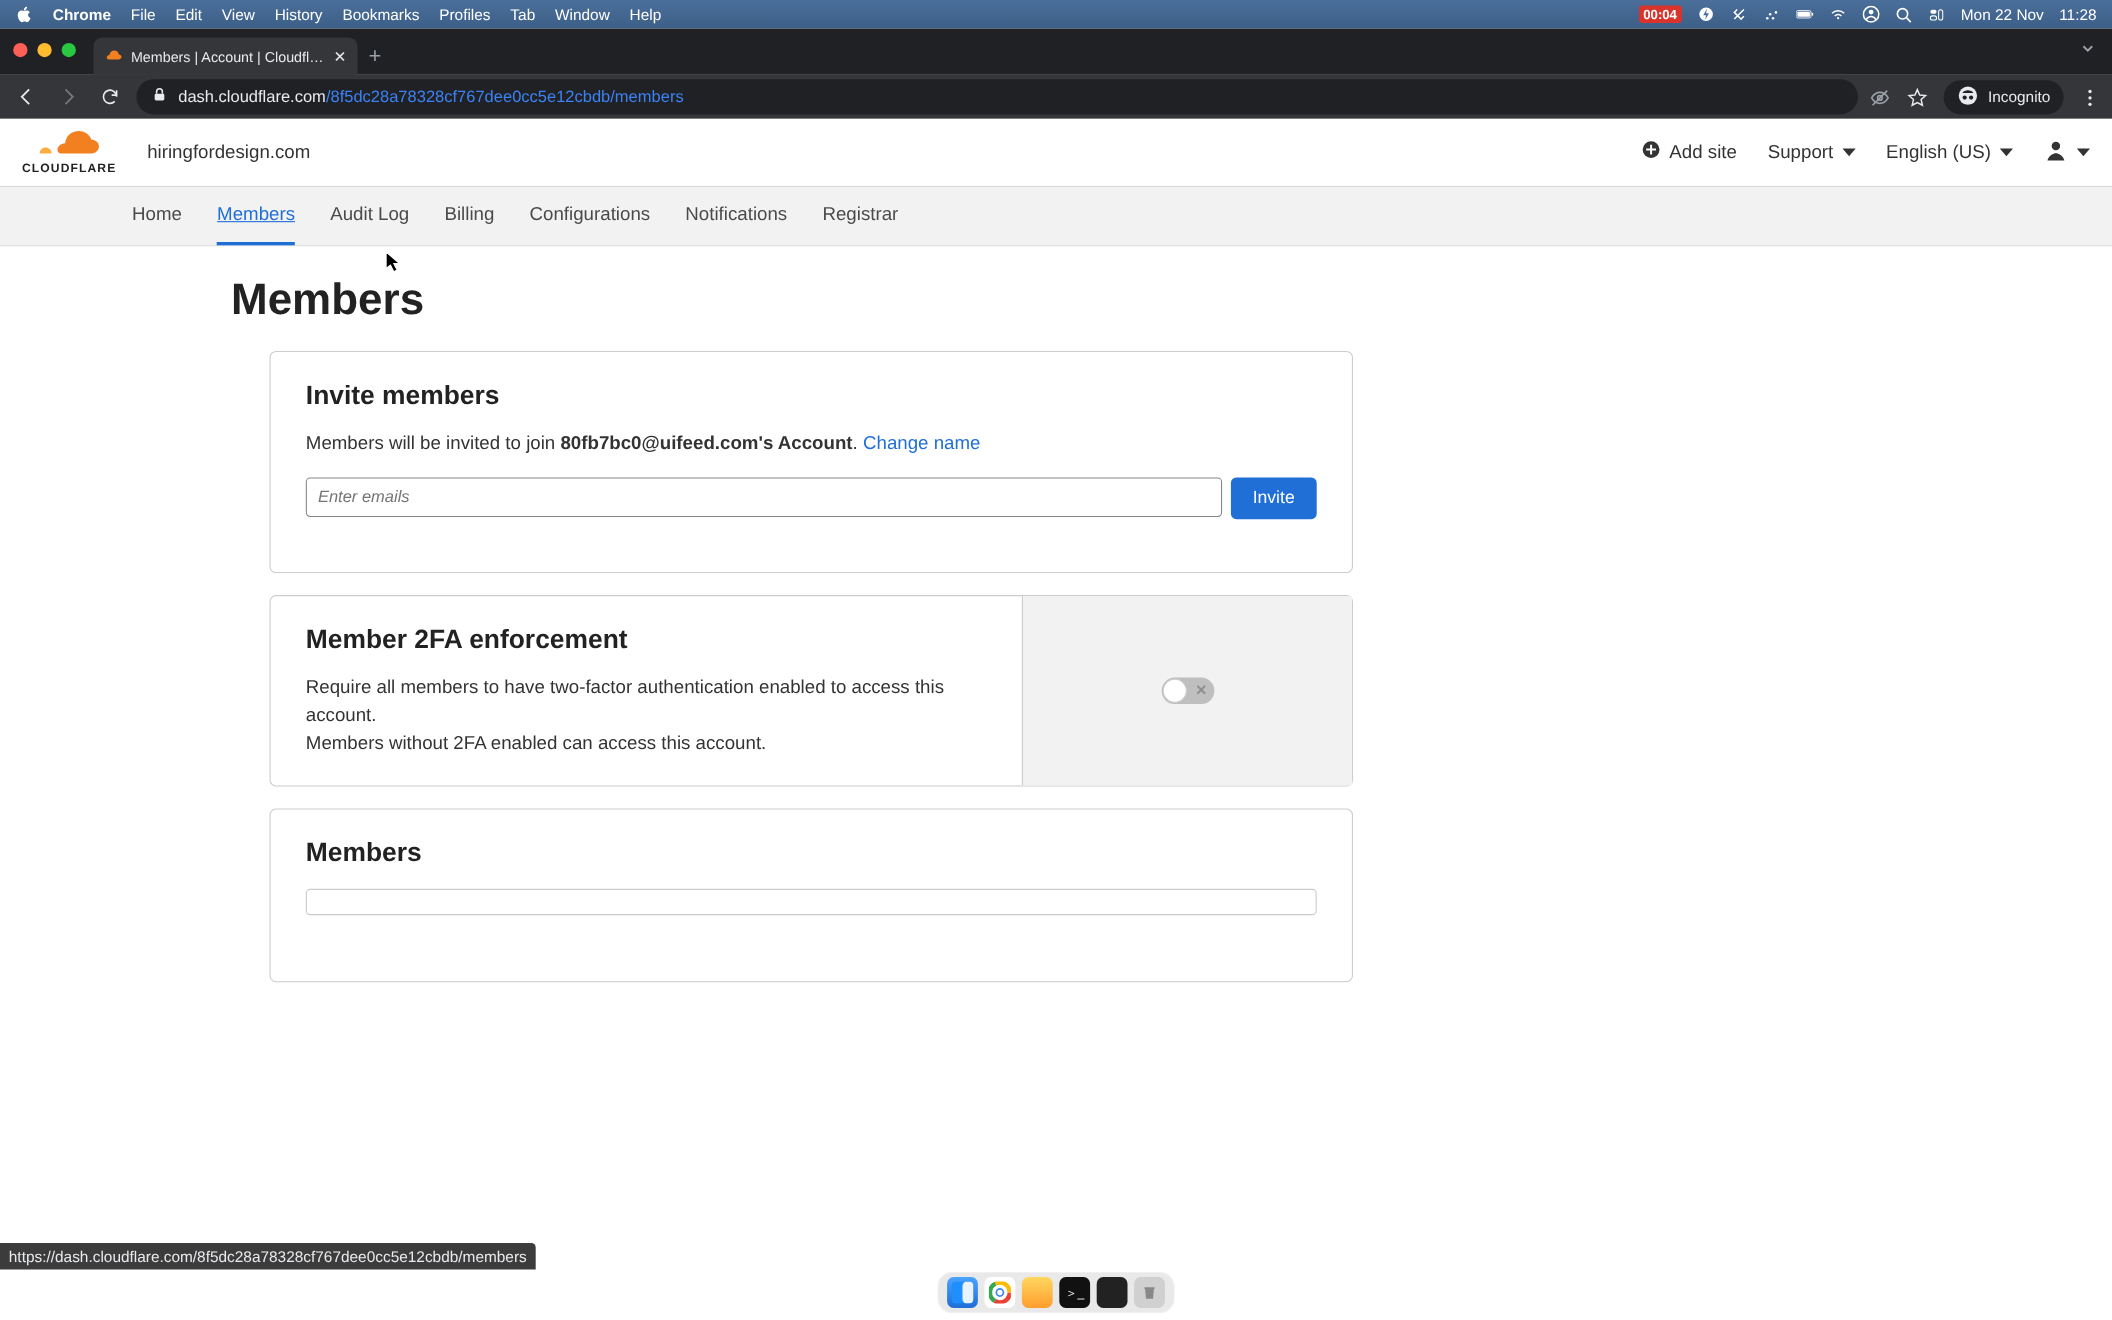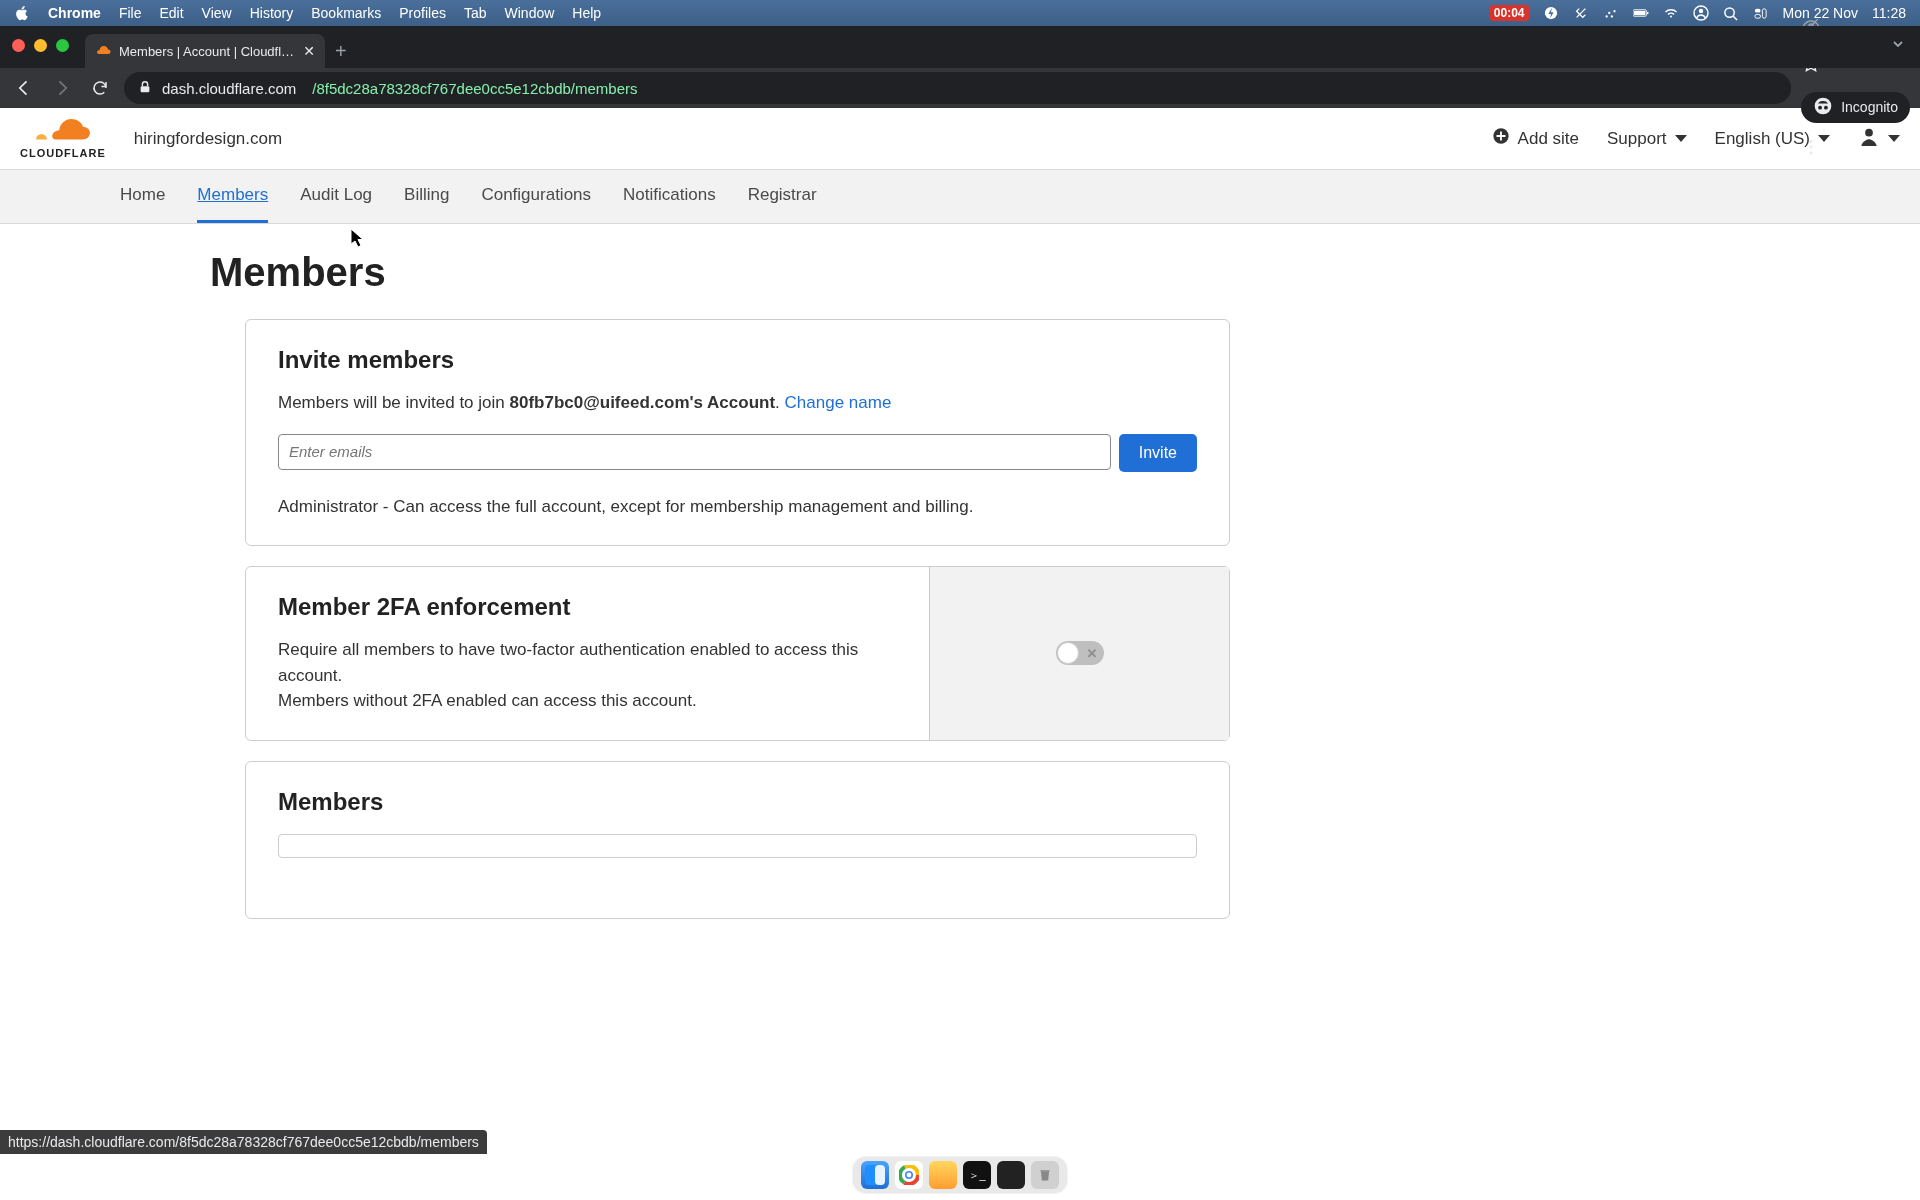--- a/index.html
+++ b/index.html
@@ -77,22 +77,22 @@
     border-radius:20px;
     height:32px;
     display:flex;
     align-items:center;
     padding:0 14px;
     color:#e8eaed;
     font-size:15px;
     gap:10px;
   }
   .omnibox .domain { color:#e8eaed; }
-  .omnibox .path { color:#86efac;margin-left:16px; }
-  .toolbar-right{ display:flex; align-items:flex-start; gap:14px; color:#e8eaed;flex-direction:column;}
+  .omnibox .path { color:#3b82f6; }
+  .toolbar-right{ display:flex; align-items:flex-end; gap:14px; color:#e8eaed;}
   .incognito-pill{ display:flex; align-items:center; gap:8px; background:#202124; border-radius:16px; padding:4px 12px; font-size:14px;}
 
   
   .cf-header {
     height: 62px;
     display:flex;
     align-items:center;
     padding:0 20px;
     justify-content:space-between;
     border-bottom:1px solid #d9d9d9;
@@ -438,21 +438,20 @@
     <div class="card">
       <div class="card-pad">
         <h2>Invite members</h2>
         <p>
           <span>Members will be invited to join </span><span class="bold">80fb7bc0@uifeed.com's Account</span><span>. </span><a class="cf-link">Change name</a>
         </p>
         <div class="invite-row">
           <input type="text" placeholder="Enter emails" style="">
           <button class="btn-primary">Invite</button>
         </div>
-        <p>Administrator - Can access the full account, except for membership management and billing.</p>
       </div>
     </div>
 
     <div class="card card-2fa">
       <div class="left">
         <h2>Member 2FA enforcement</h2>
         <p>Require all members to have two-factor authentication enabled to access this account.</p>
         <p class="footnote">Members without 2FA enabled can access this account.</p>
       </div>
       <div class="right">

